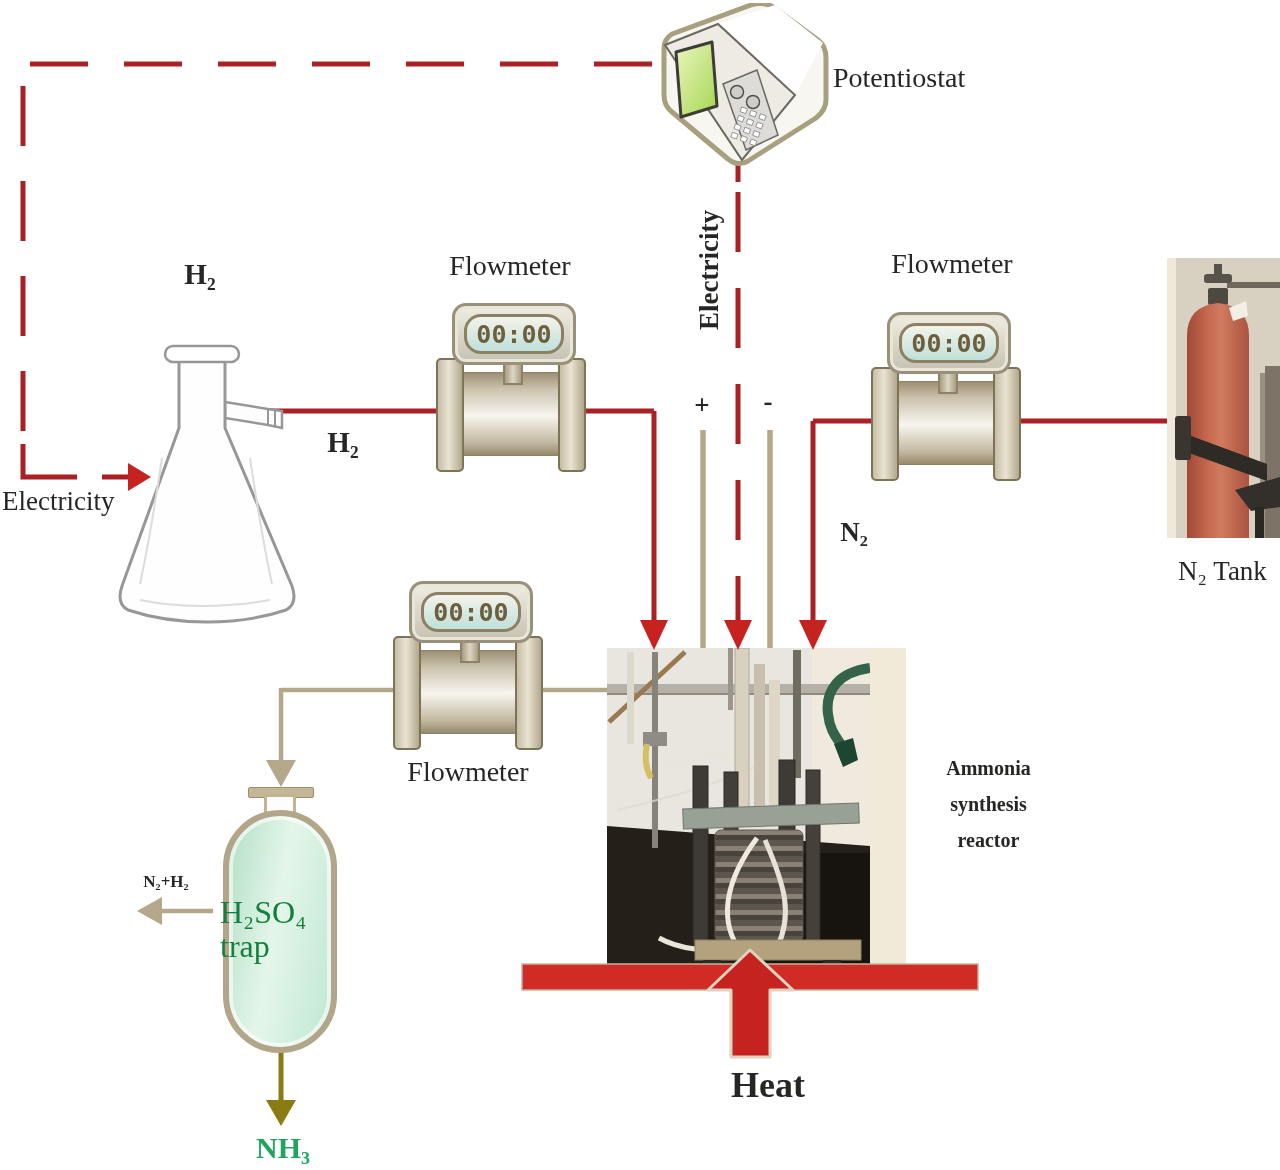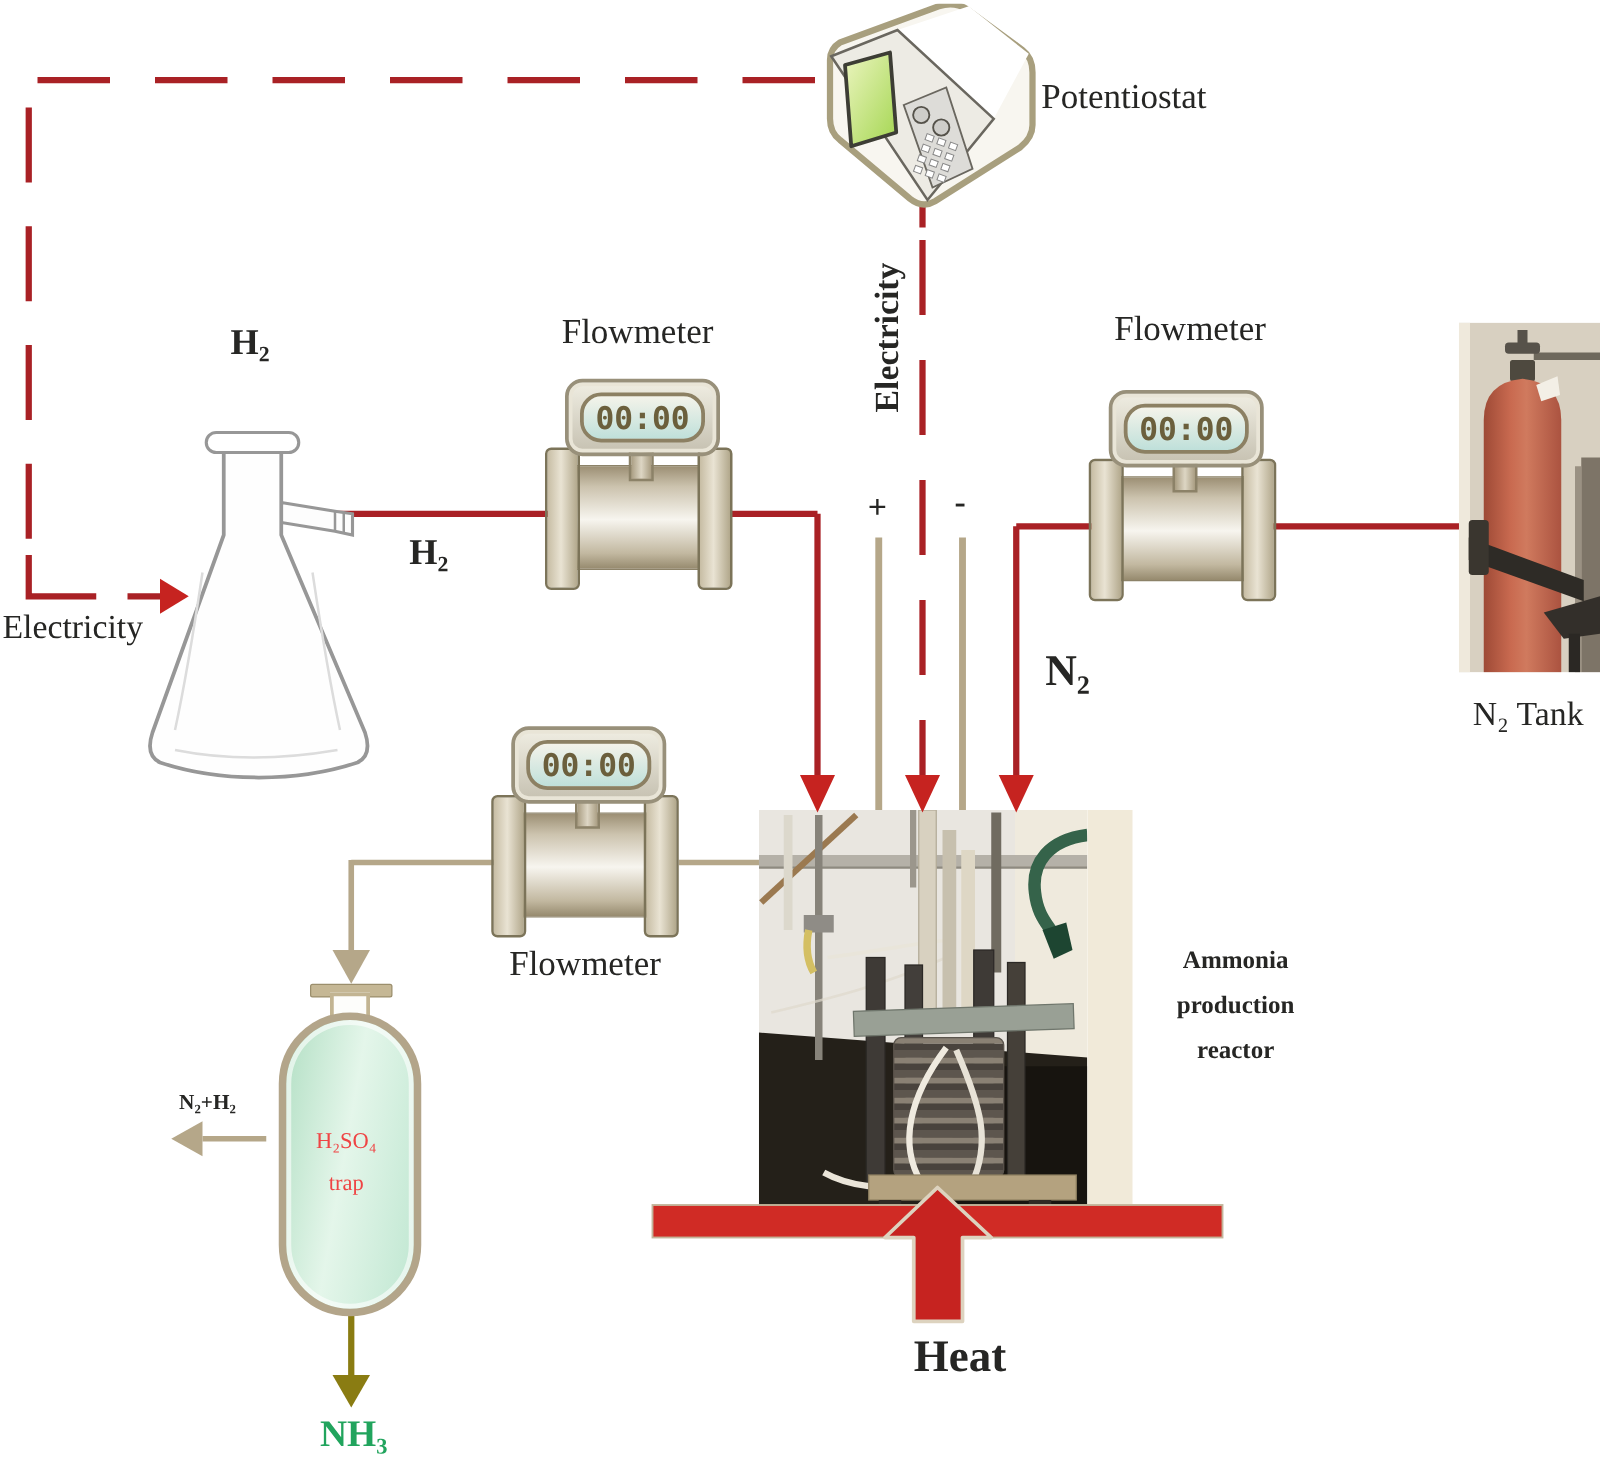--- a/index.html
+++ b/index.html
@@ -43,22 +43,22 @@
   
   .trap{position:absolute;left:218px;top:782px;width:124px;height:278px;z-index:2;}
   .trap-flange{position:absolute;left:30px;top:5px;width:64px;height:9px;background:#c5b795;
     border:1px solid #9b8e6c;border-radius:2px;}
   .trap-neck{position:absolute;left:46px;top:12px;width:26px;height:22px;background:#fdfdfb;
     border:3px solid #c2b492;}
   .trap-capsule{position:absolute;left:5px;top:28px;width:102px;height:231px;border-radius:57px;
     border:6px solid #b3a58a;
     background:linear-gradient(100deg,#b9e2c9 6%,#e4f6ea 46%,#c5e9d5 92%);
     box-shadow:inset 0 0 0 4px rgba(255,255,255,.6);}
-  .trap-text{position:absolute;width:114px;left:2px;text-align:center;color:#ef4444;
-    font-size:18px;line-height:28px;z-index:3;}
+  .trap-text{position:absolute;width:114px;left:2px;color:#15803d;
+    font-size:32px;line-height:28px;z-index:3;}
 
   .photo{position:absolute;overflow:hidden;z-index:2;}
   .cream-band{position:absolute;left:870px;top:648px;width:36px;height:320px;background:#f1ead9;z-index:2;}
 </style>
 </head>
 <body>
 
 <div id="canvas">
 
   <svg class="layer z1" width="1280" height="1170">
@@ -268,27 +268,27 @@
   <div class="lbl center" style="left:378px;top:756px;width:180px;font-size:28px">Flowmeter</div>
 
   <div class="lbl" style="left:2px;top:486px;font-size:27px">Electricity</div>
 
   <div class="lbl bold center" style="left:632px;top:252px;width:160px;height:36px;font-size:27px;transform:rotate(-90deg)">Electricity</div>
 
   <div class="lbl bold center" style="left:688px;top:390px;width:28px;font-size:27px">+</div>
   <div class="lbl bold center" style="left:756px;top:386px;width:24px;font-size:27px">-</div>
 
   <div class="lbl bold center" style="left:313px;top:426px;width:60px;font-size:29px">H₂</div>
-  <div class="lbl bold center" style="left:824px;top:517px;width:60px;font-size:35px">N₂</div>
+  <div class="lbl bold center" style="left:824px;top:517px;width:60px;font-size:27px">N₂</div>
 
   <div class="lbl center" style="left:1150px;top:556px;width:145px;font-size:27px">N₂ Tank</div>
 
   <div class="lbl bold center" style="left:906px;top:750px;width:165px;font-size:20px;line-height:36px">
     <div>Ammonia</div>
-    <div>production</div>
+    <div>synthesis</div>
     <div>reactor</div>
   </div>
 
   <div class="lbl bold center" style="left:86px;top:872px;width:160px;font-size:17px">N₂+H₂</div>
   <div class="lbl bold center" style="left:223px;top:1131px;width:120px;font-size:30px;color:var(--nh3-green)">NH₃</div>
   <div class="lbl bold center" style="left:708px;top:1064px;width:120px;font-size:36px">Heat</div>
 
 </div>
 
 </body></html>

